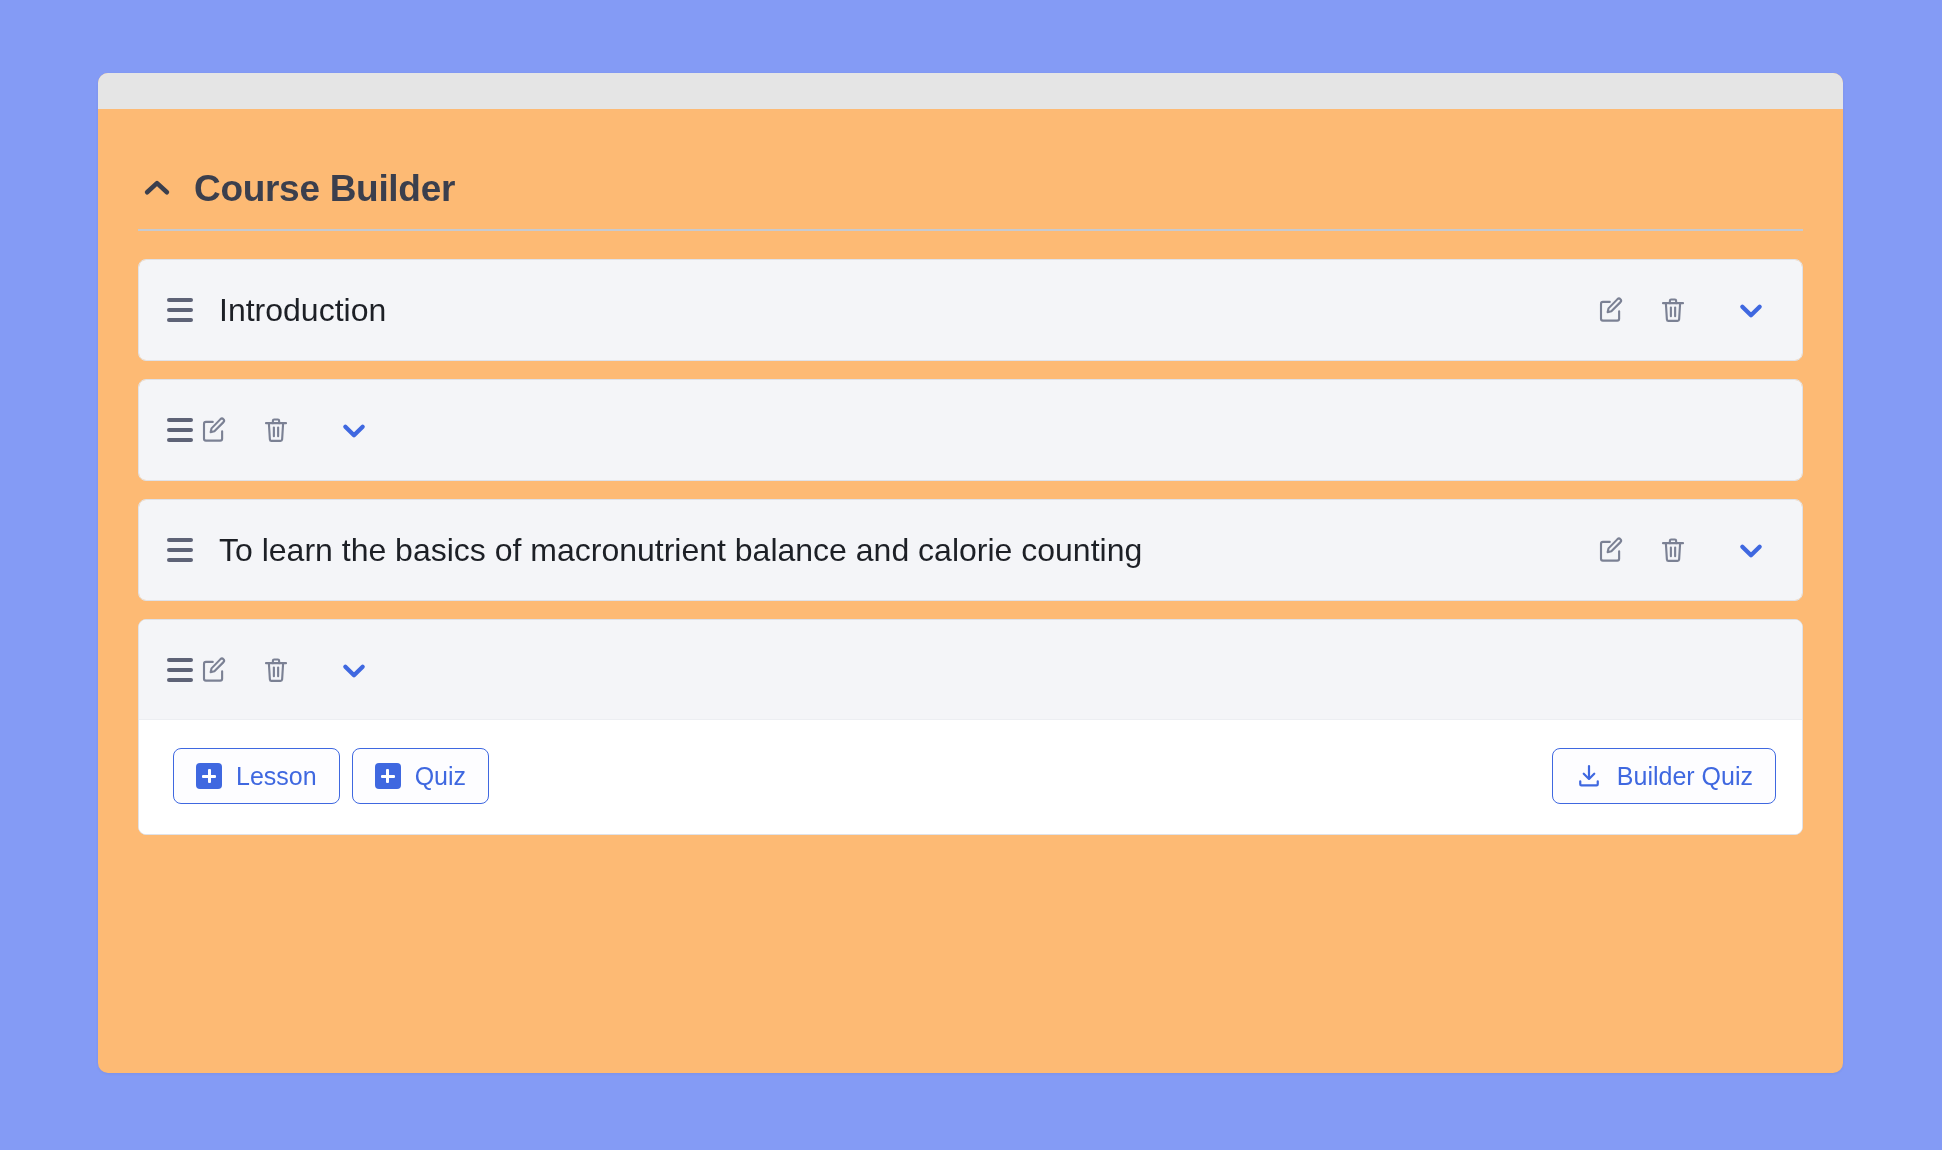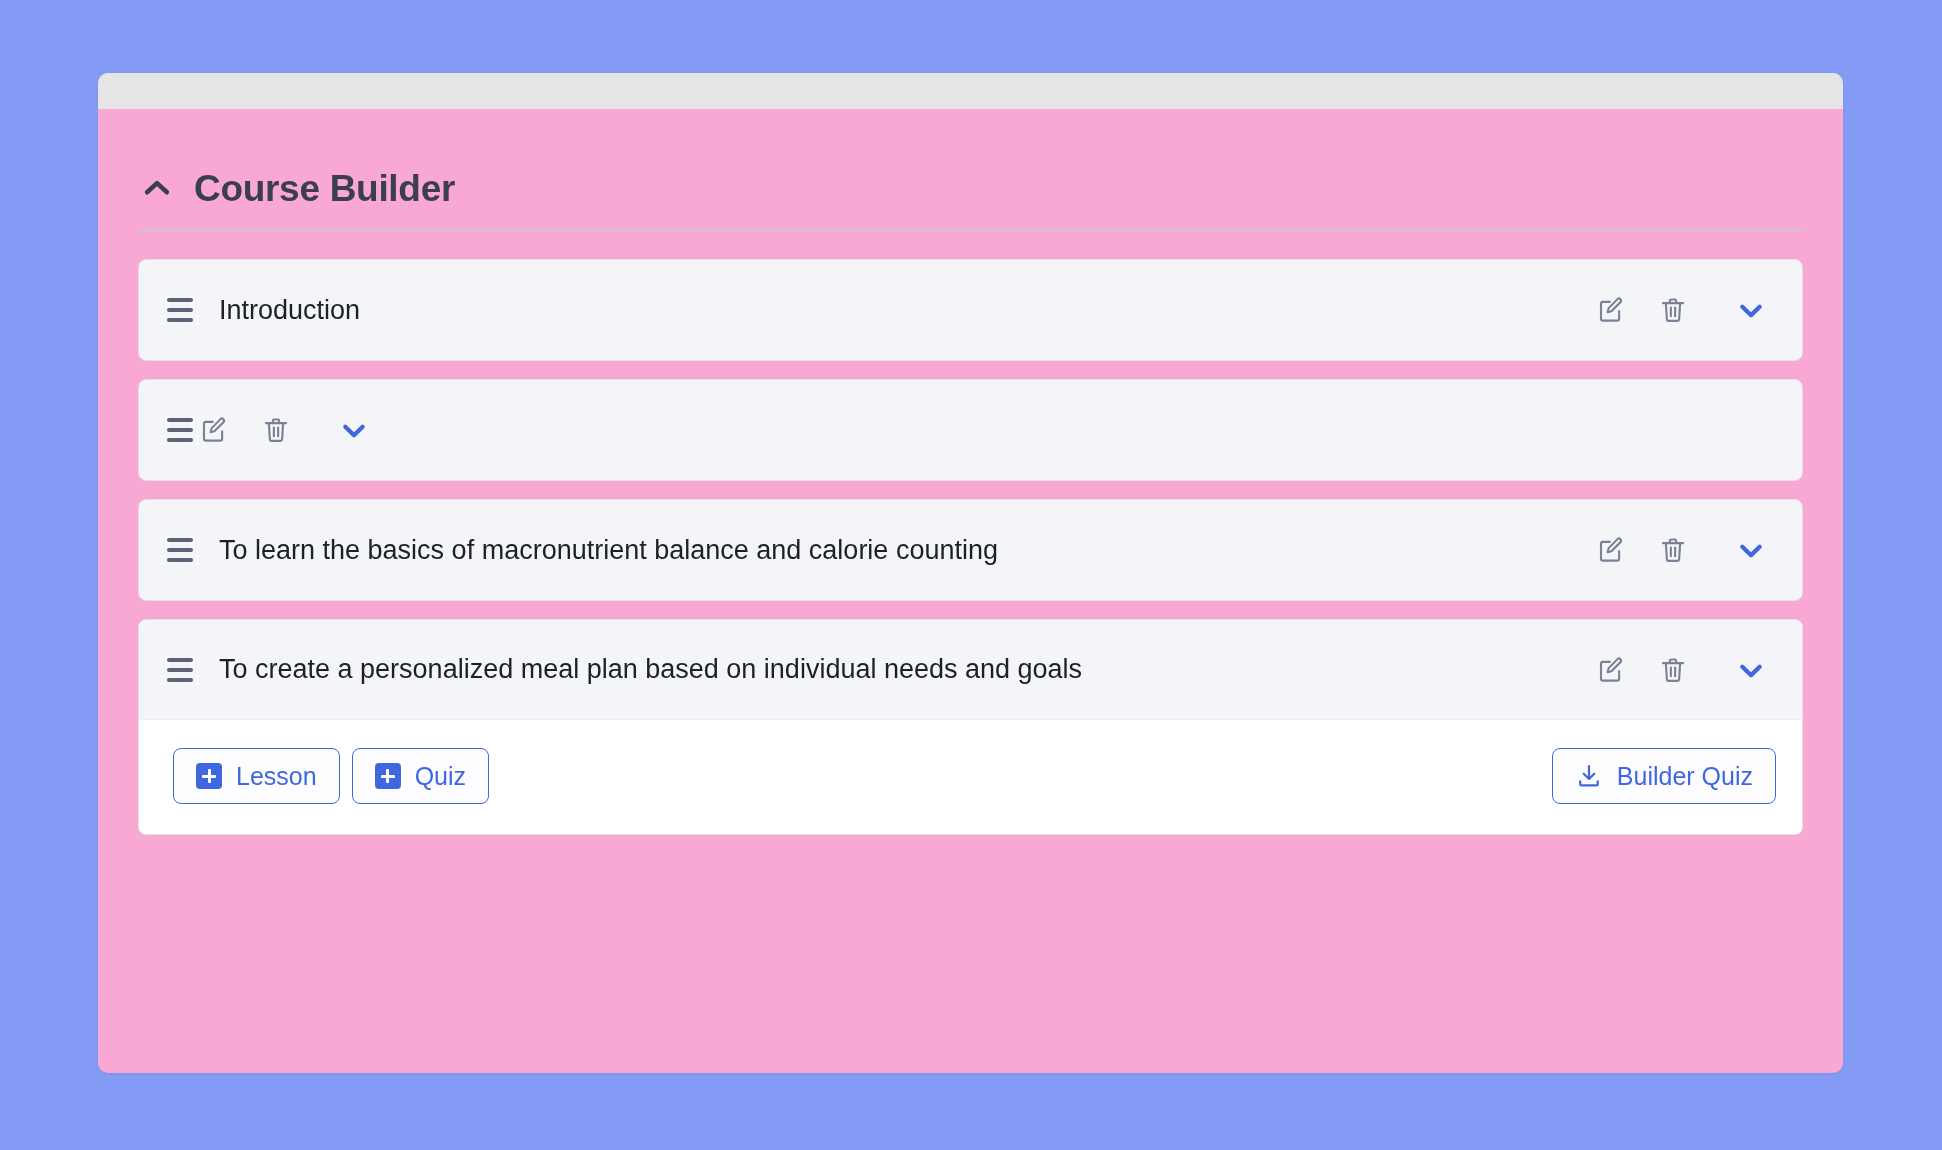--- a/index.html
+++ b/index.html
@@ -15,21 +15,21 @@
     font-family: "Liberation Sans", sans-serif;
     -webkit-font-smoothing: antialiased;
   }
 
   .card {
     position: absolute;
     left: 98px;
     top: 73px;
     width: 1745px;
     height: 1000px;
-    background: #f9a8d4;
+    background: #fdba74;
     border-radius: 10px 10px 10px 10px;
     overflow: hidden;
     box-shadow: 0 1px 3px rgba(0,0,0,0.06);
   }
 
   .card-topstrip {
     height: 36px;
     background: #e5e5e5;
     width: 100%;
   }
@@ -104,21 +104,21 @@
     height: 4px;
     border-radius: 2px;
     background: #5e6377;
   }
   .drag-handle-icon i:nth-child(1) { width: 26px; }
   .drag-handle-icon i:nth-child(2) { width: 26px; }
   .drag-handle-icon i:nth-child(3) { width: 26px; }
 
   .topic-title {
     margin-left: 22px;
-    font-size: 27px;
+    font-size: 32px;
     color: #1d2026;
     flex: 1 1 auto;
     white-space: nowrap;
     overflow: hidden;
     text-overflow: ellipsis;
   }
 
   .topic-actions {
     display: flex;
     align-items: center;
@@ -331,21 +331,20 @@
         </div>
       </div>
 
       <div class="topic expanded">
         <div class="topic-head">
           <span class="drag-handle-icon">
             <i></i>
               <i></i>
               <i></i>
           </span>
-          <span class="topic-title">To create a personalized meal plan based on individual needs and goals</span>
           <span class="topic-actions">
             <button class="icon-btn">
               <svg width="30" height="30" viewBox="0 0 24 24" fill="none" stroke="currentColor" stroke-width="1.7" stroke-linecap="round" stroke-linejoin="round">
                 <path d="M4 7v12a1.5 1.5 0 0 0 1.5 1.5H17a1.5 1.5 0 0 0 1.5-1.5v-6"></path>
                 <path d="M4 7a1.5 1.5 0 0 1 1.5-1.5H11"></path>
                 <path d="M17.2 3.3a1.7 1.7 0 0 1 2.4 2.4l-7.3 7.3-3 .7.7-3z"></path>
               </svg>
             </button>
             <button class="icon-btn">
               <svg width="30" height="30" viewBox="0 0 24 24" fill="none" stroke="currentColor" stroke-width="1.7" stroke-linecap="round" stroke-linejoin="round">

